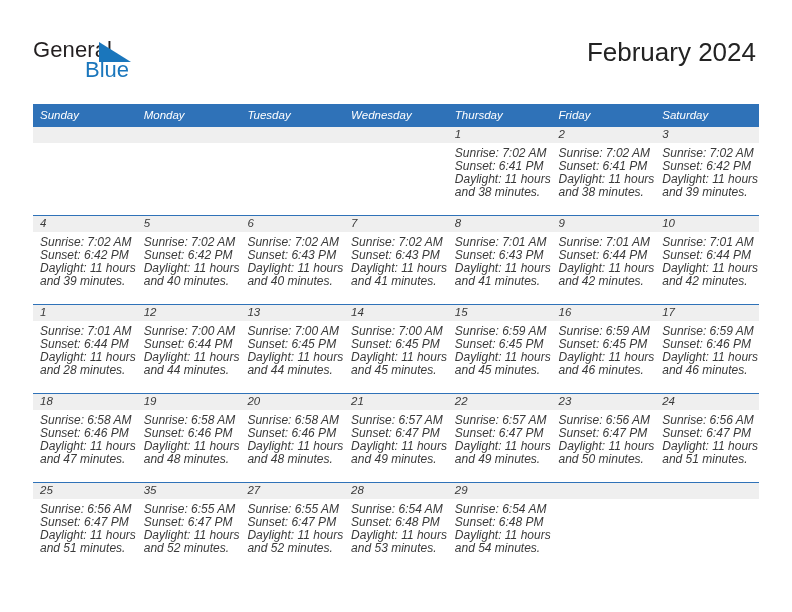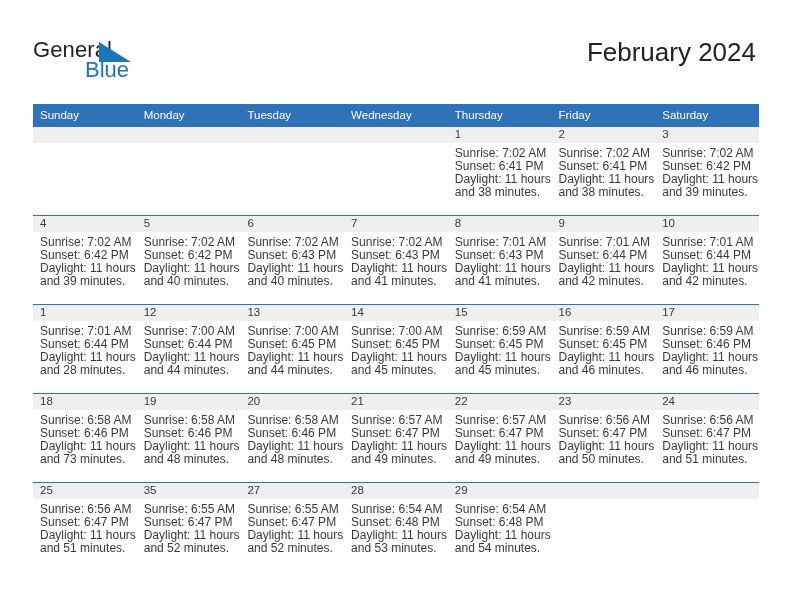--- a/index.html
+++ b/index.html
@@ -80,20 +80,21 @@
     text-align: right;
     white-space: nowrap;
   }
 
   
   .calendar {
     position: absolute;
     left: 33px;
     top: 104px;
     width: 726px;
+    font-style: italic;
   }
   table.cal {
     border-collapse: collapse;
     table-layout: fixed;
     width: 726px;
   }
   table.cal th {
     background: #2f72b8;
     color: #ffffff;
     font-size: 11.5px;
@@ -357,21 +358,21 @@
               </div>
             </td>
           </tr>
           <tr>
             <td>
               <div class="daynum-band">18</div>
               <div class="cell-body">
                 <div>Sunrise: 6:58 AM</div>
                 <div>Sunset: 6:46 PM</div>
                 <div>Daylight: 11 hours</div>
-                <div>and 73 minutes.</div>
+                <div>and 47 minutes.</div>
               </div>
             </td>
             <td>
               <div class="daynum-band">19</div>
               <div class="cell-body">
                 <div>Sunrise: 6:58 AM</div>
                 <div>Sunset: 6:46 PM</div>
                 <div>Daylight: 11 hours</div>
                 <div>and 48 minutes.</div>
               </div>

